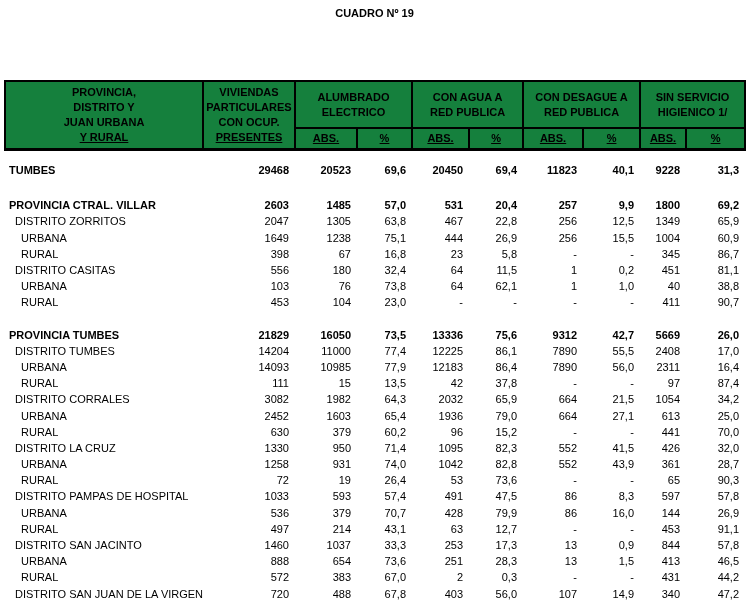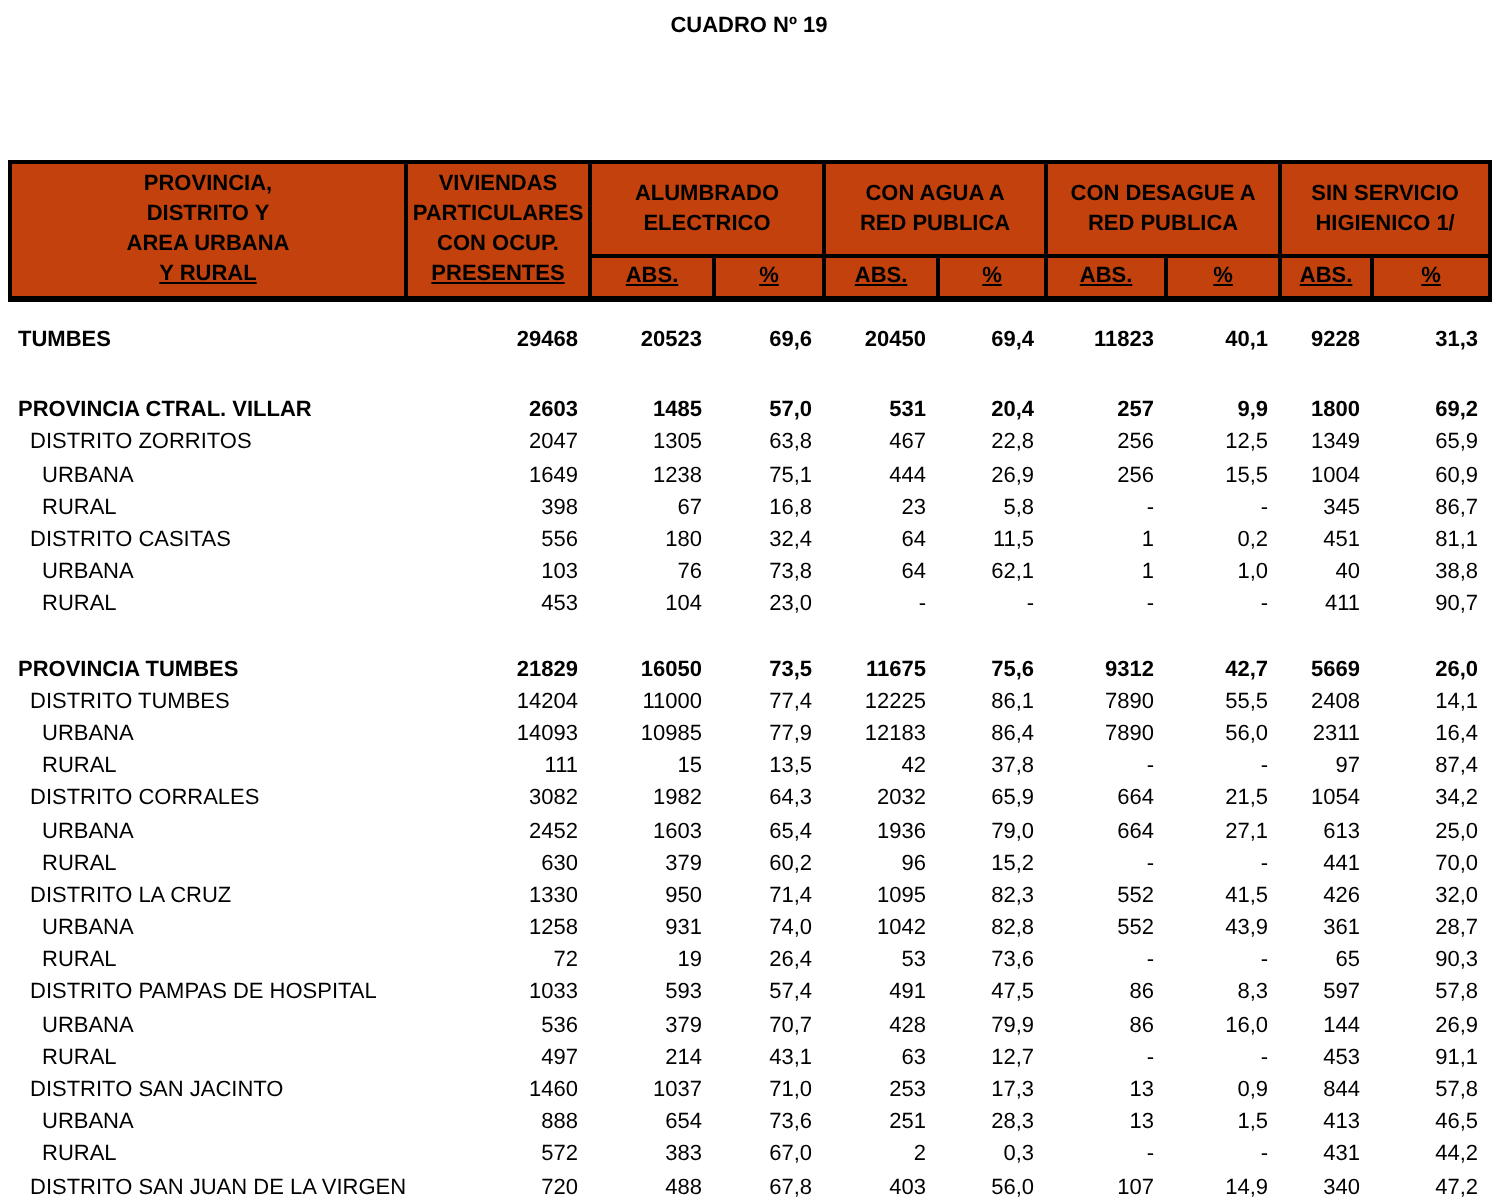--- a/index.html
+++ b/index.html
@@ -28,21 +28,21 @@
   table.census {
     position: absolute;
     left: 4px;
     top: 80px;
     border-collapse: collapse;
     table-layout: fixed;
     width: 741px;
     font-size: 11px;
   }
   thead th {
-    background: #c2410c;
+    background: #15803d;
     border: 2px solid #000000;
     font-weight: bold;
     font-size: 11px;
     text-align: center;
     vertical-align: middle;
     line-height: 15px;
     padding: 1px 0;
   }
   thead tr.group-row th { height: 47px; }
   thead tr.sub-row th { height: 21px; }
@@ -84,21 +84,21 @@
       <col style="width:60px">
       <col style="width:57px">
       <col style="width:46px">
       <col style="width:59px">
     </colgroup>
     <thead>
       <tr class="group-row">
         <th rowspan="2" class="span2">
           <div>PROVINCIA,</div>
           <div>DISTRITO Y</div>
-          <div>AREA URBANA</div>
+          <div>JUAN URBANA</div>
           <div class="u">Y RURAL</div>
         </th>
         <th rowspan="2" class="span2">
           <div>VIVIENDAS</div>
           <div>PARTICULARES</div>
           <div>CON OCUP.</div>
           <div class="u">PRESENTES</div>
         </th>
         <th colspan="2">
           <div>ALUMBRADO</div>
@@ -232,38 +232,38 @@
           <td class="num">90,7</td>
         </tr>
         <tr class="r-spacer3">
           <td colspan="10"></td>
         </tr>
         <tr class="r-provincia">
           <td class="lbl">PROVINCIA TUMBES</td>
           <td class="num">21829</td>
           <td class="num">16050</td>
           <td class="num">73,5</td>
-          <td class="num">11675</td>
+          <td class="num">13336</td>
           <td class="num">75,6</td>
           <td class="num">9312</td>
           <td class="num">42,7</td>
           <td class="num">5669</td>
           <td class="num">26,0</td>
         </tr>
         <tr class="r-distrito">
           <td class="lbl">DISTRITO TUMBES</td>
           <td class="num">14204</td>
           <td class="num">11000</td>
           <td class="num">77,4</td>
           <td class="num">12225</td>
           <td class="num">86,1</td>
           <td class="num">7890</td>
           <td class="num">55,5</td>
           <td class="num">2408</td>
-          <td class="num">14,1</td>
+          <td class="num">17,0</td>
         </tr>
         <tr class="r-area">
           <td class="lbl">URBANA</td>
           <td class="num">14093</td>
           <td class="num">10985</td>
           <td class="num">77,9</td>
           <td class="num">12183</td>
           <td class="num">86,4</td>
           <td class="num">7890</td>
           <td class="num">56,0</td>
@@ -387,21 +387,21 @@
           <td class="num">12,7</td>
           <td class="num">-</td>
           <td class="num">-</td>
           <td class="num">453</td>
           <td class="num">91,1</td>
         </tr>
         <tr class="r-distrito">
           <td class="lbl">DISTRITO SAN JACINTO</td>
           <td class="num">1460</td>
           <td class="num">1037</td>
-          <td class="num">71,0</td>
+          <td class="num">33,3</td>
           <td class="num">253</td>
           <td class="num">17,3</td>
           <td class="num">13</td>
           <td class="num">0,9</td>
           <td class="num">844</td>
           <td class="num">57,8</td>
         </tr>
         <tr class="r-area">
           <td class="lbl">URBANA</td>
           <td class="num">888</td>

